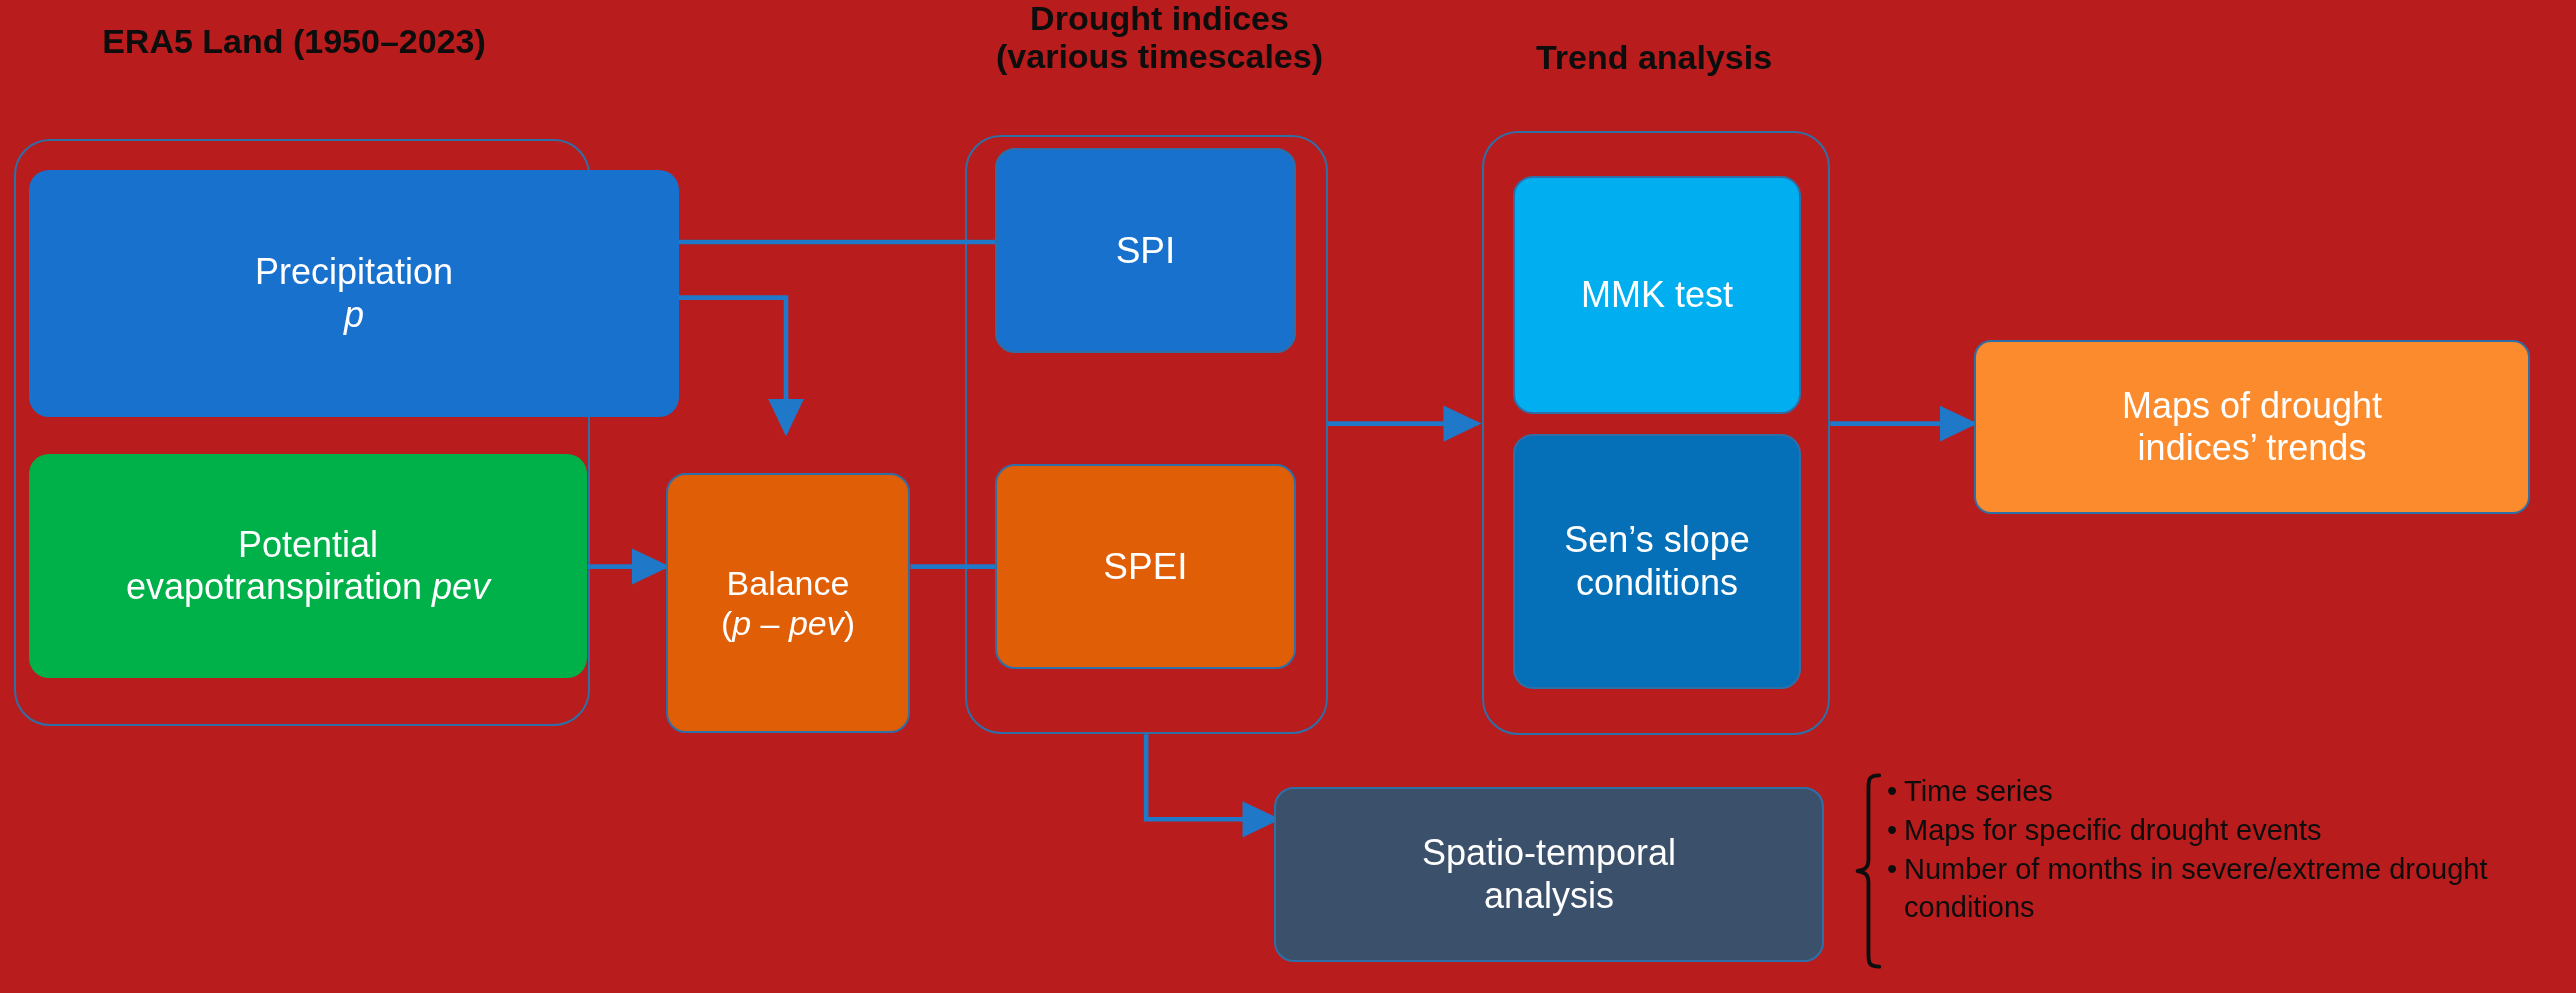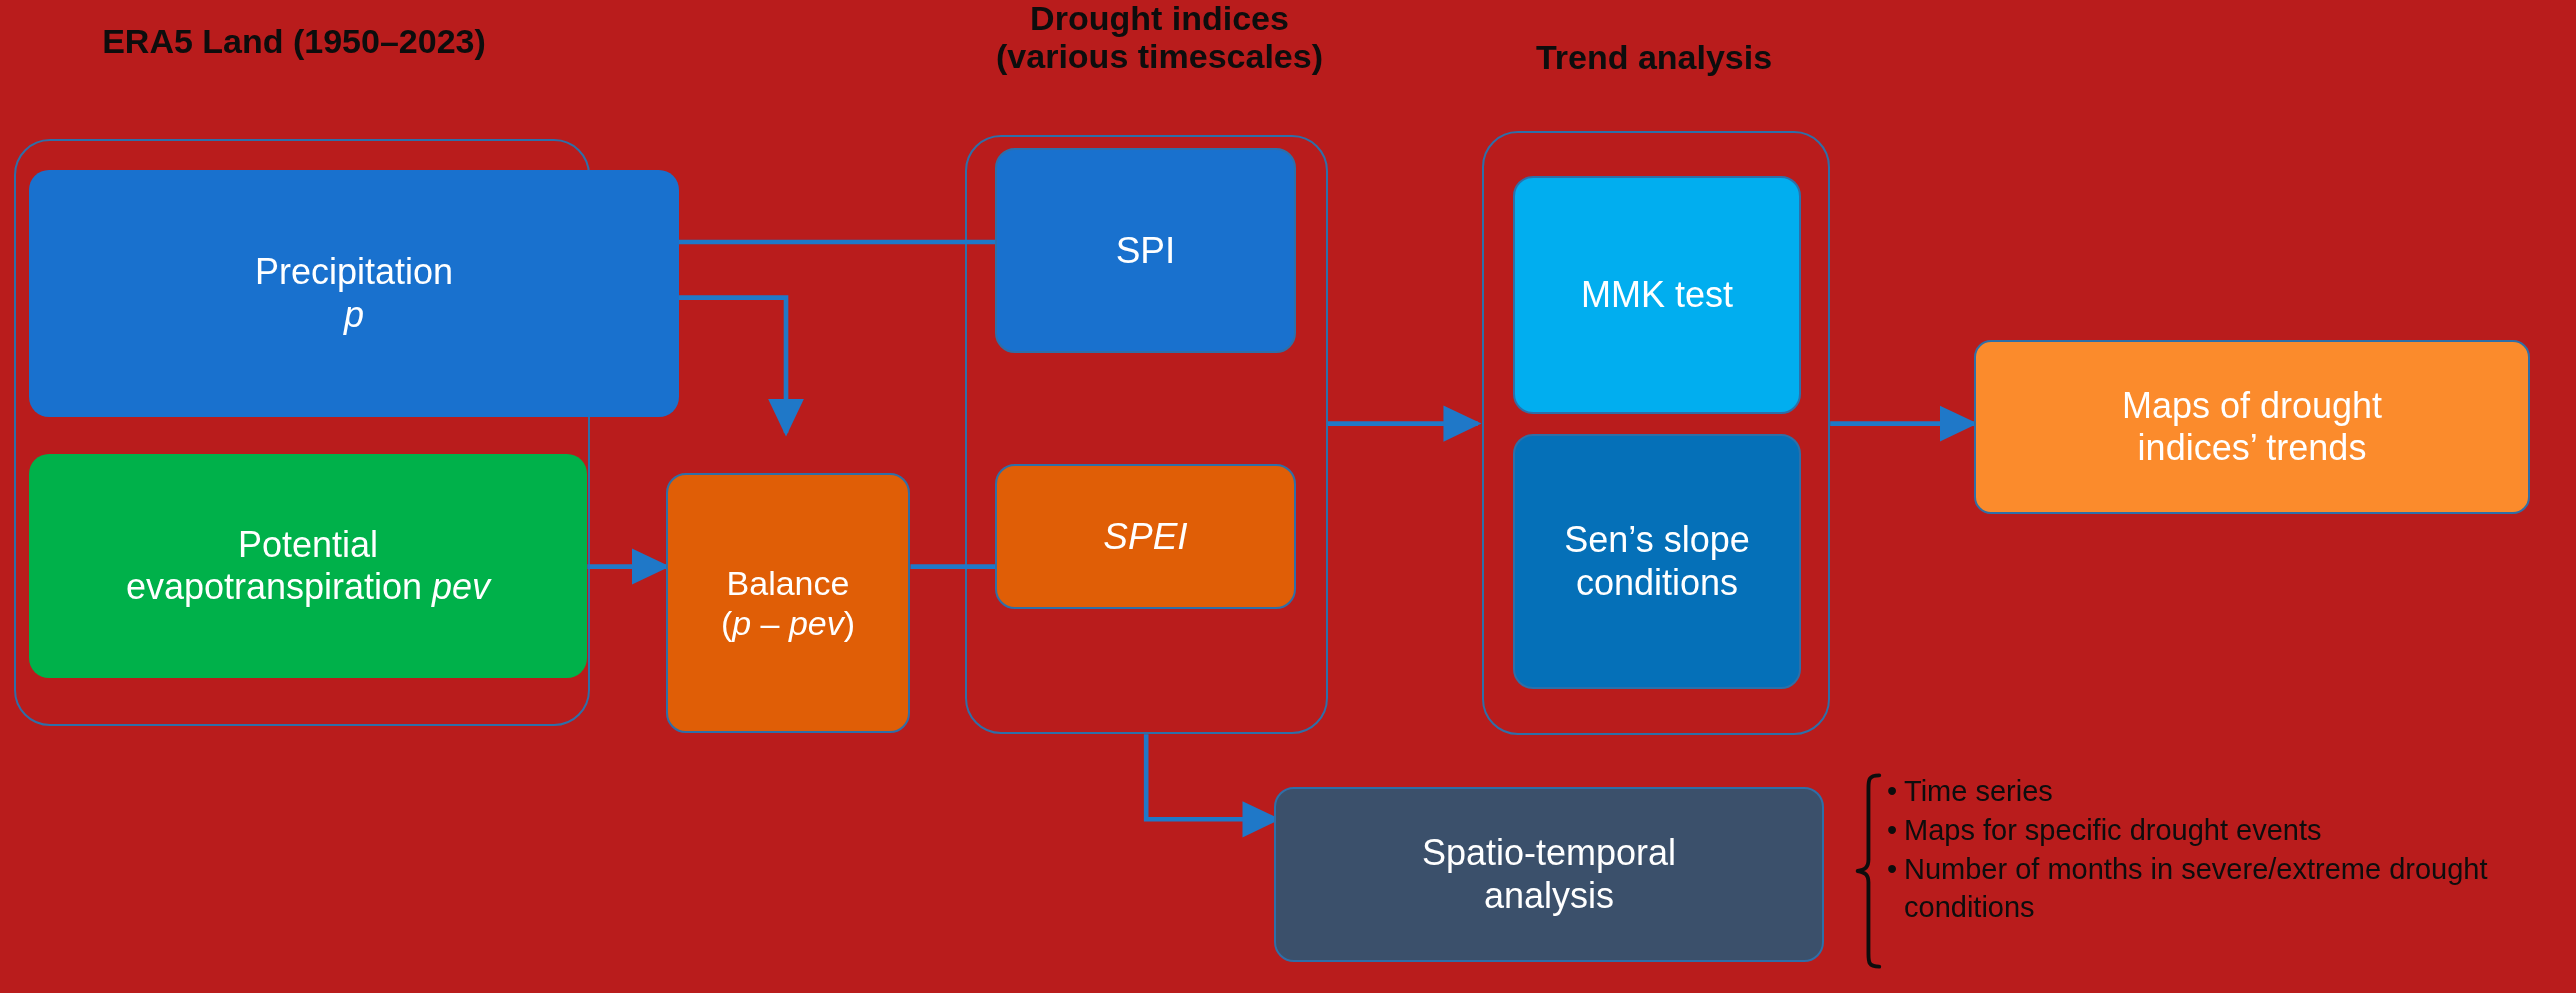--- a/index.html
+++ b/index.html
@@ -90,21 +90,21 @@
     <span class="inner">
       <span>Balance</span><br>
       <span><span>(</span><i class="it">p</i><span> – </span><i class="it">pev</i><span>)</span></span>
     </span>
   </div>
 
   <div class="box bordered" style="left:995px;top:148px;width:301px;height:205px;background:#1971CE;font-size:37px;">
     <span class="inner">SPI</span>
   </div>
 
-  <div class="box bordered" style="left:995px;top:464px;width:301px;height:145px;background:#E05E06;font-size:37px;font-style:italic;">
+  <div class="box bordered" style="left:995px;top:464px;width:301px;height:205px;background:#E05E06;font-size:37px;">
     <span class="inner">SPEI</span>
   </div>
 
   <div class="box bordered" style="left:1513px;top:176px;width:288px;height:238px;background:#01AEEF;font-size:36px;">
     <span class="inner">MMK test</span>
   </div>
 
   <div class="box bordered" style="left:1513px;top:434px;width:288px;height:255px;background:#0570B8;font-size:36px;">
     <span class="inner">
       <span>Sen’s slope</span><br>

